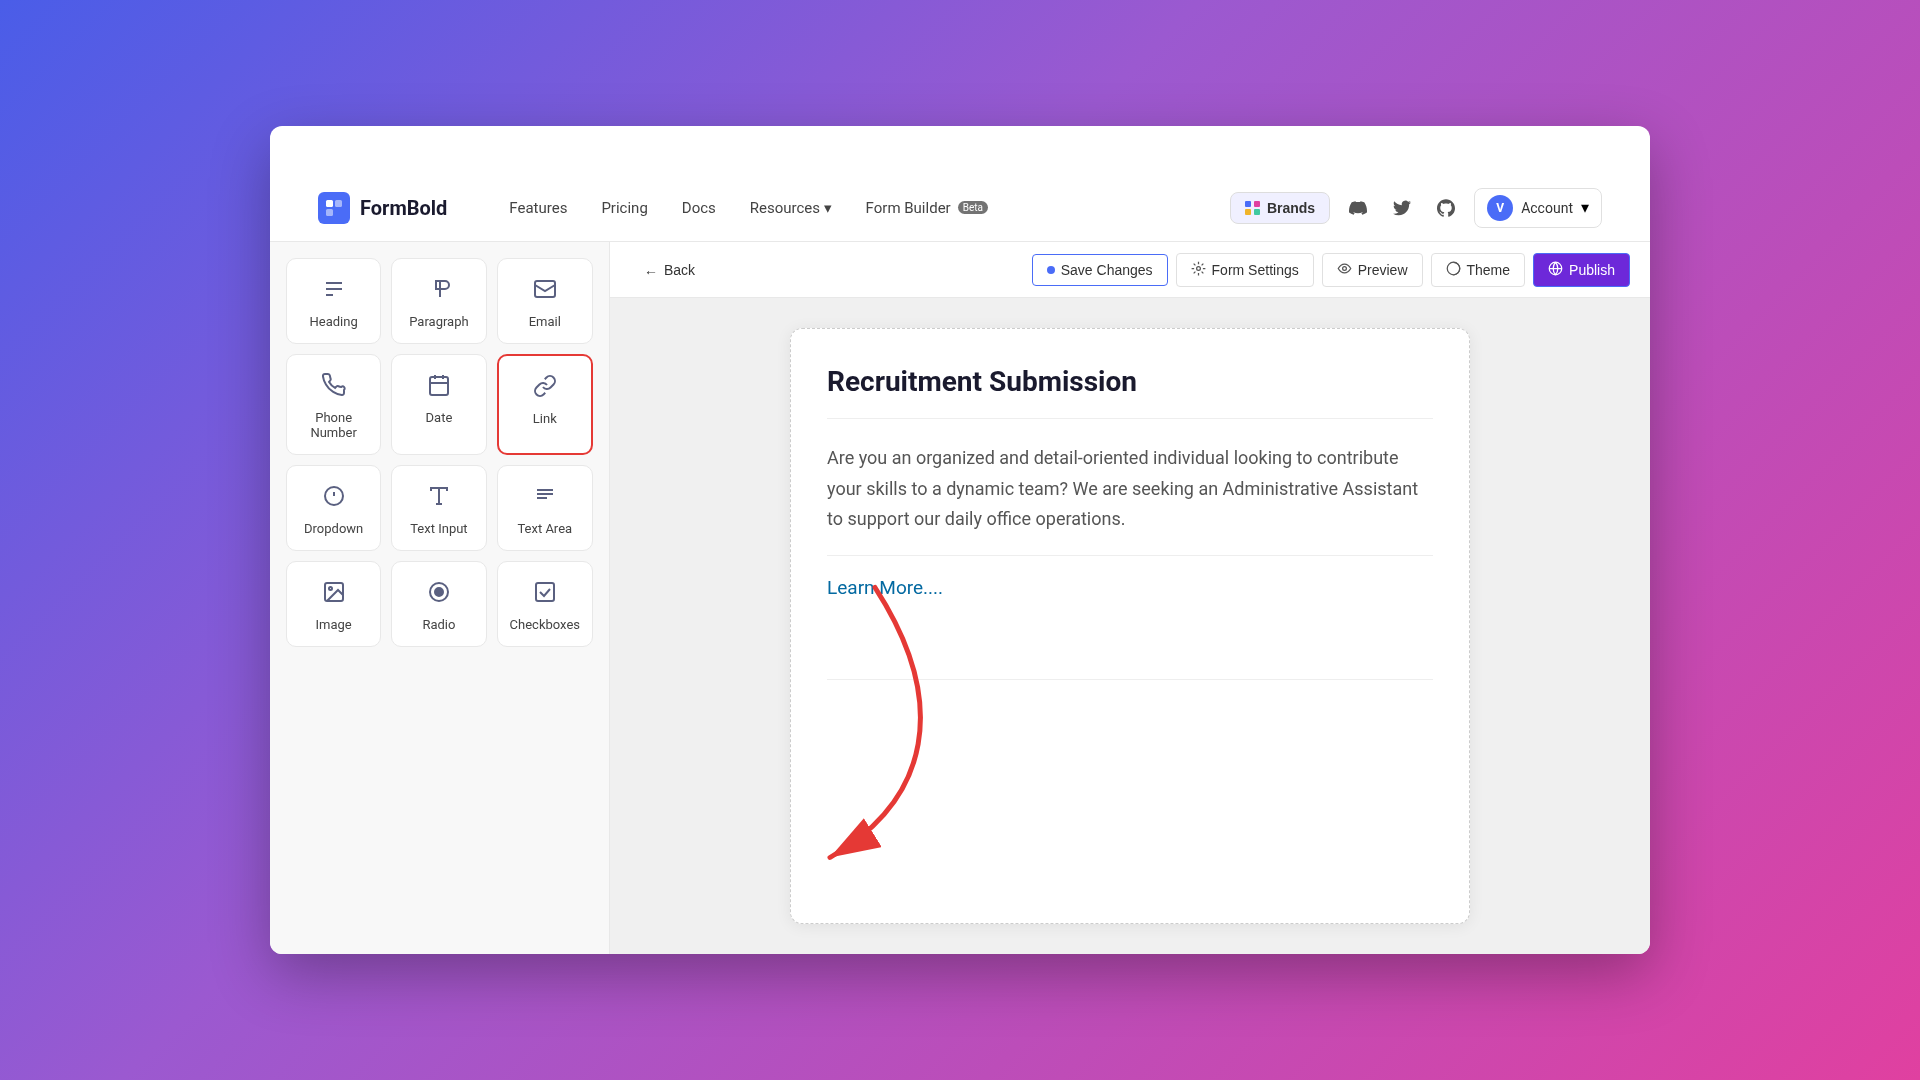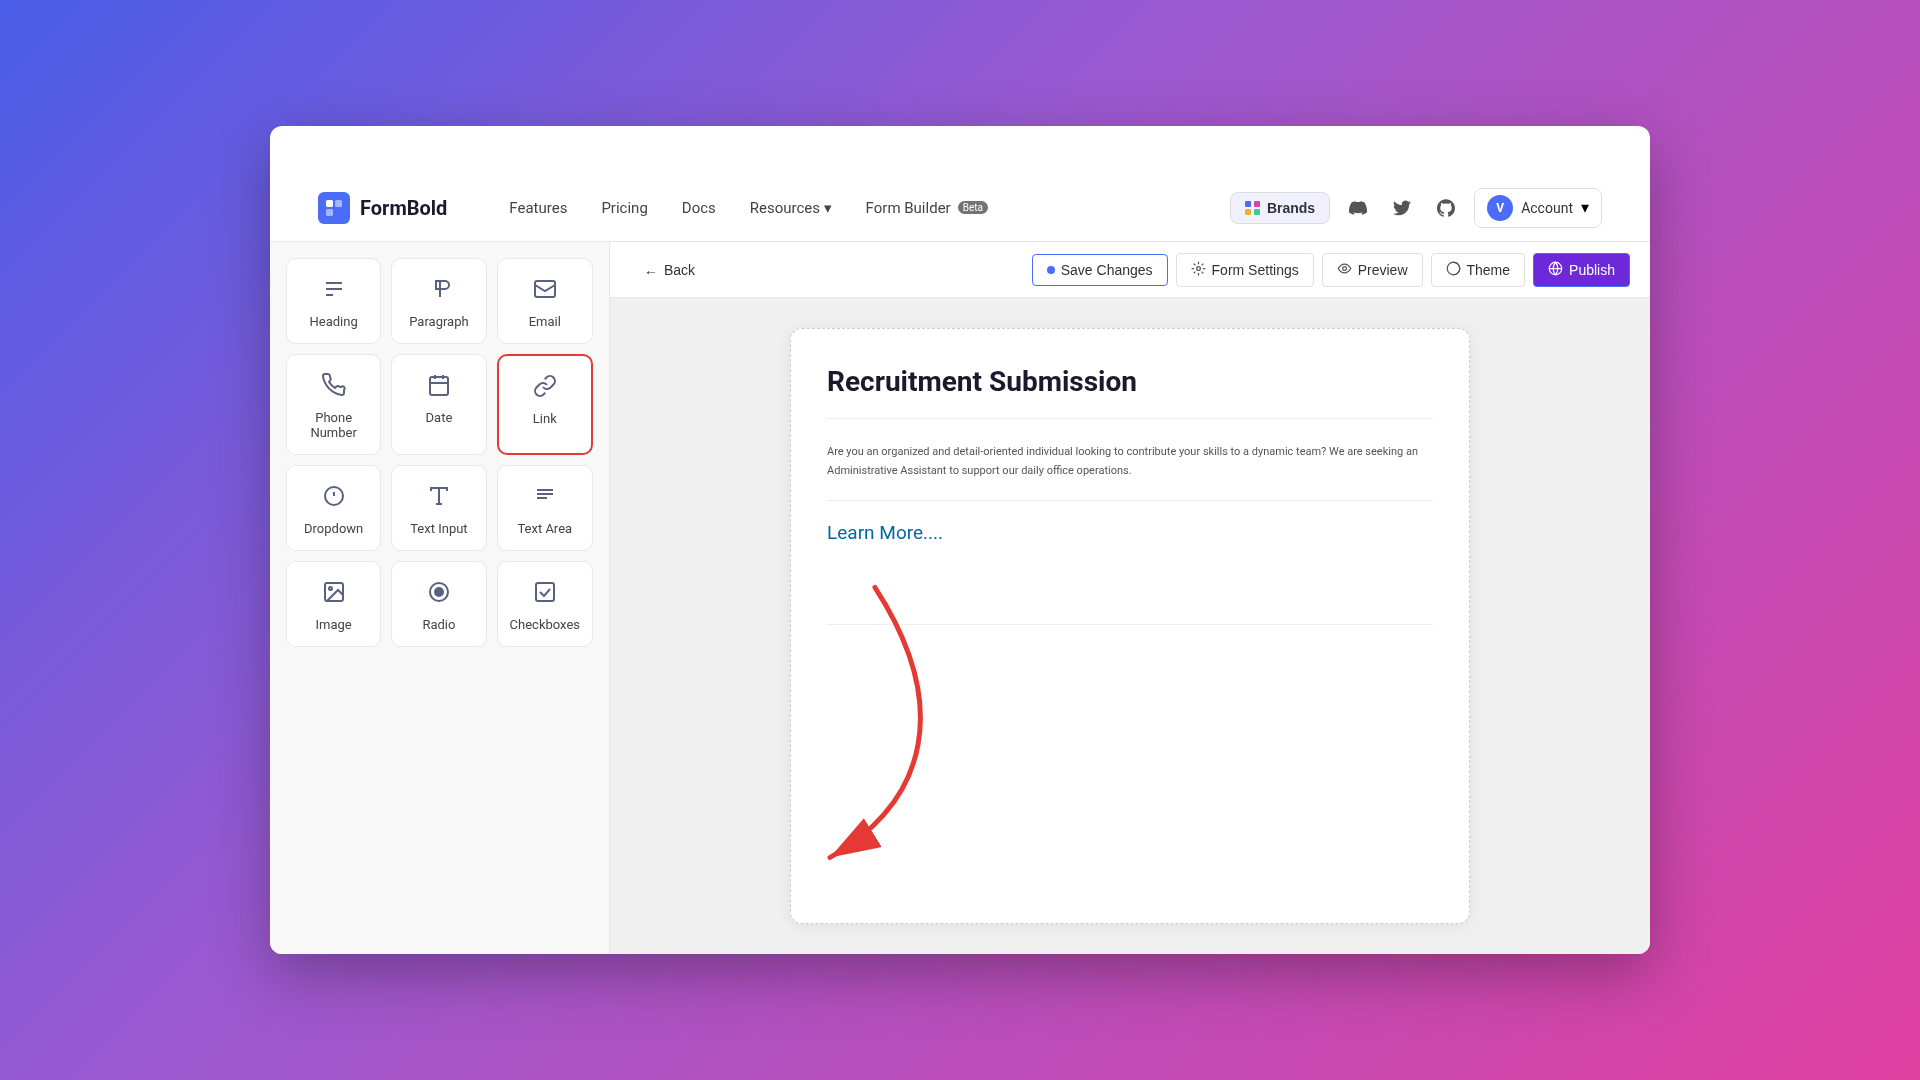--- a/index.html
+++ b/index.html
@@ -270,21 +270,21 @@
     }
     .form-title {
       font-size: 28px;
       font-weight: 700;
       color: #1a1a2e;
       margin-bottom: 24px;
       padding-bottom: 20px;
       border-bottom: 1px solid #eee;
     }
     .form-description {
-      font-size: 11px;
+      font-size: 18px;
       color: #555;
       line-height: 1.7;
       margin-bottom: 20px;
     }
     .form-link {
       color: #0369a1;
       font-size: 19px;
       cursor: pointer;
       text-decoration: none;
     }

